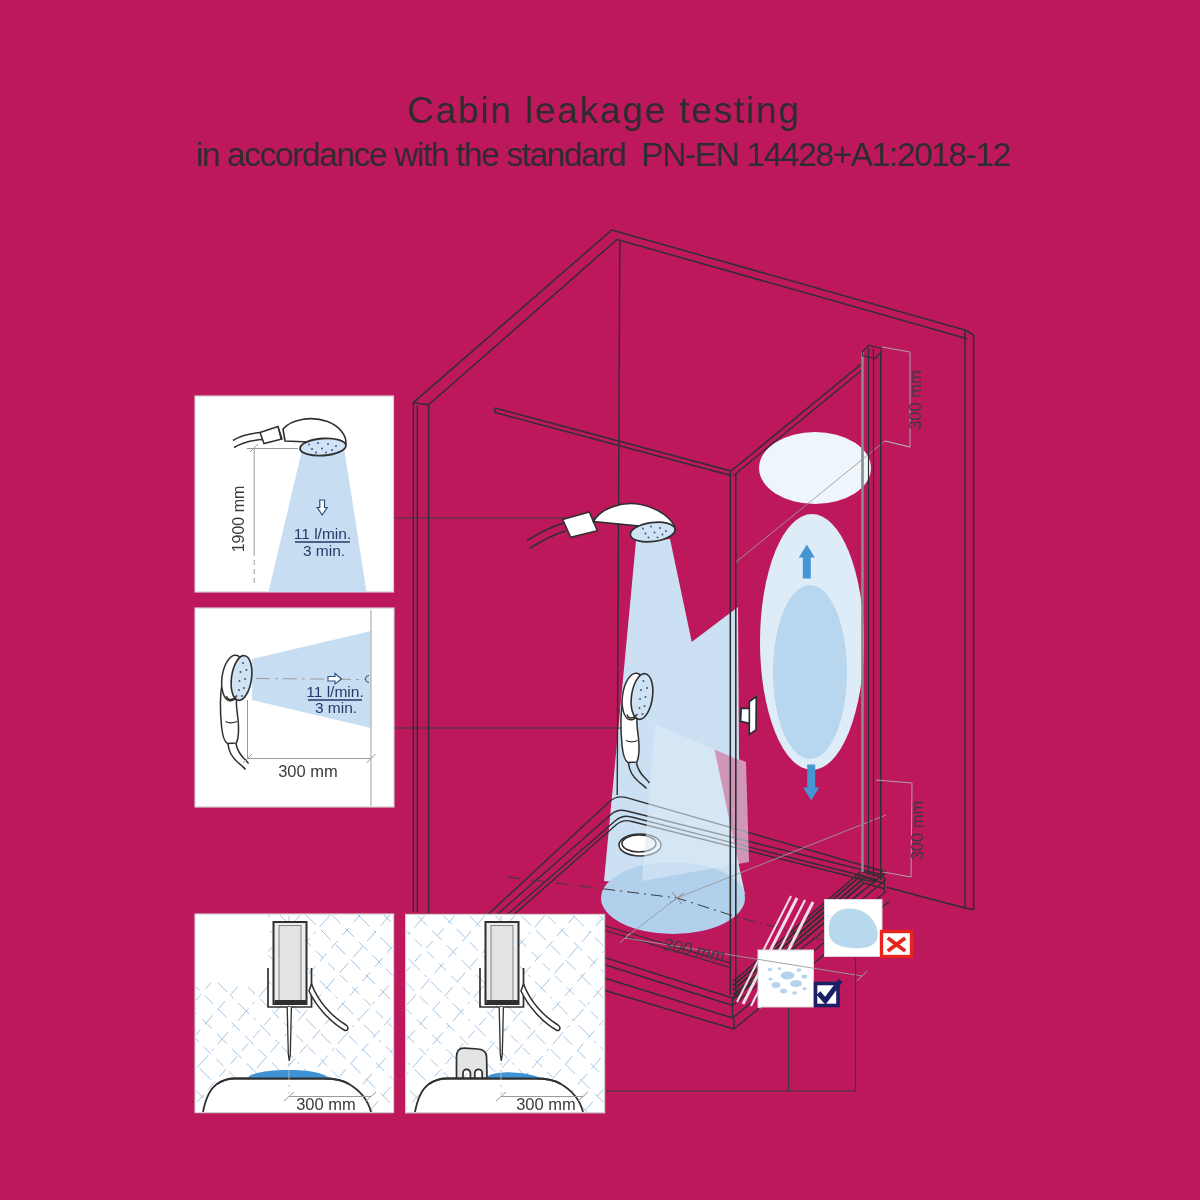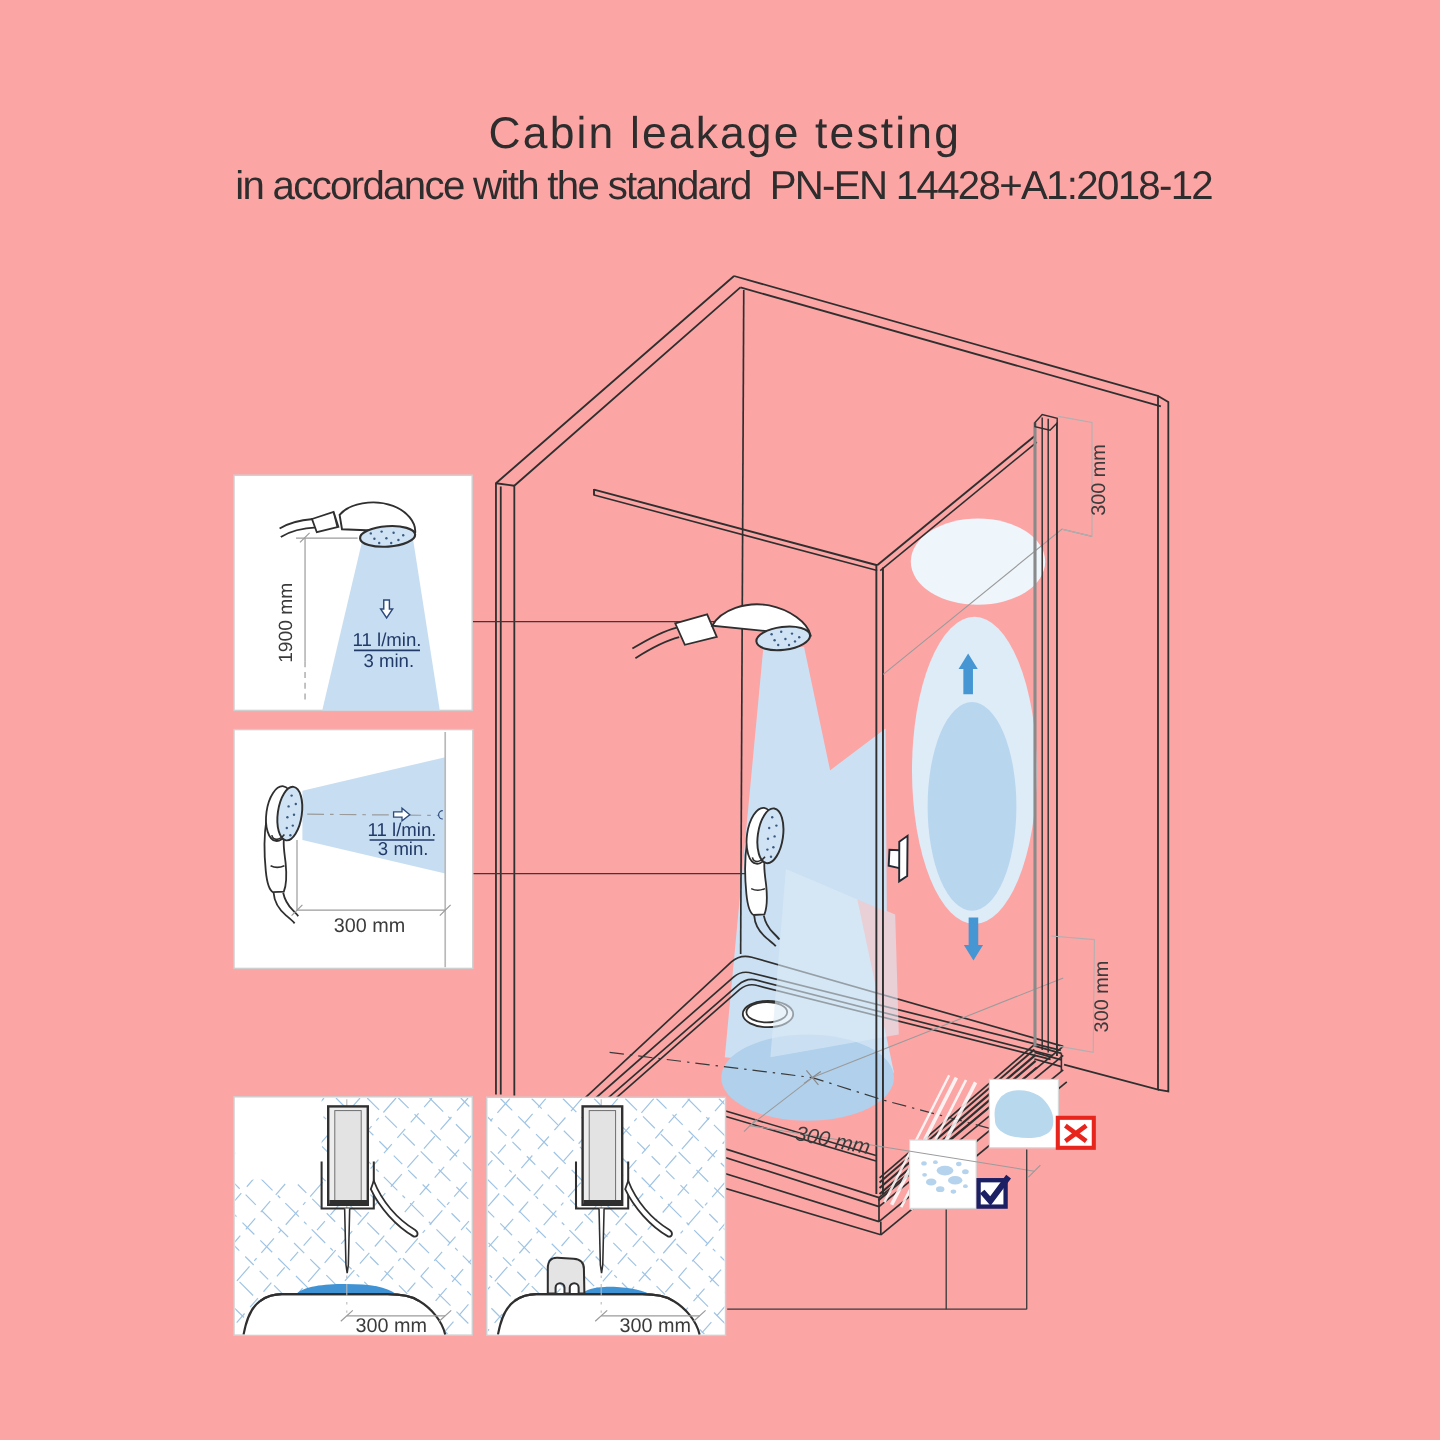--- a/index.html
+++ b/index.html
@@ -1,16 +1,16 @@
 <!DOCTYPE html>
 <html><head>
 <meta charset="utf-8">
 <style>
   html,body{margin:0;padding:0;background:#fff;}
-  #page{position:relative;width:1200px;height:1200px;background:#fca5a5;overflow:hidden;
+  #page{position:relative;width:1200px;height:1200px;background:#be185d;overflow:hidden;
         font-family:"Liberation Sans", sans-serif;}
   svg{position:absolute;left:0;top:0;}
   .ttl{fill:#2d2d2d;}
 </style>
 </head>
 <body>
 <div id="page">
 <svg width="1200" height="1200" viewBox="0 0 1200 1200">
 
   <g>

